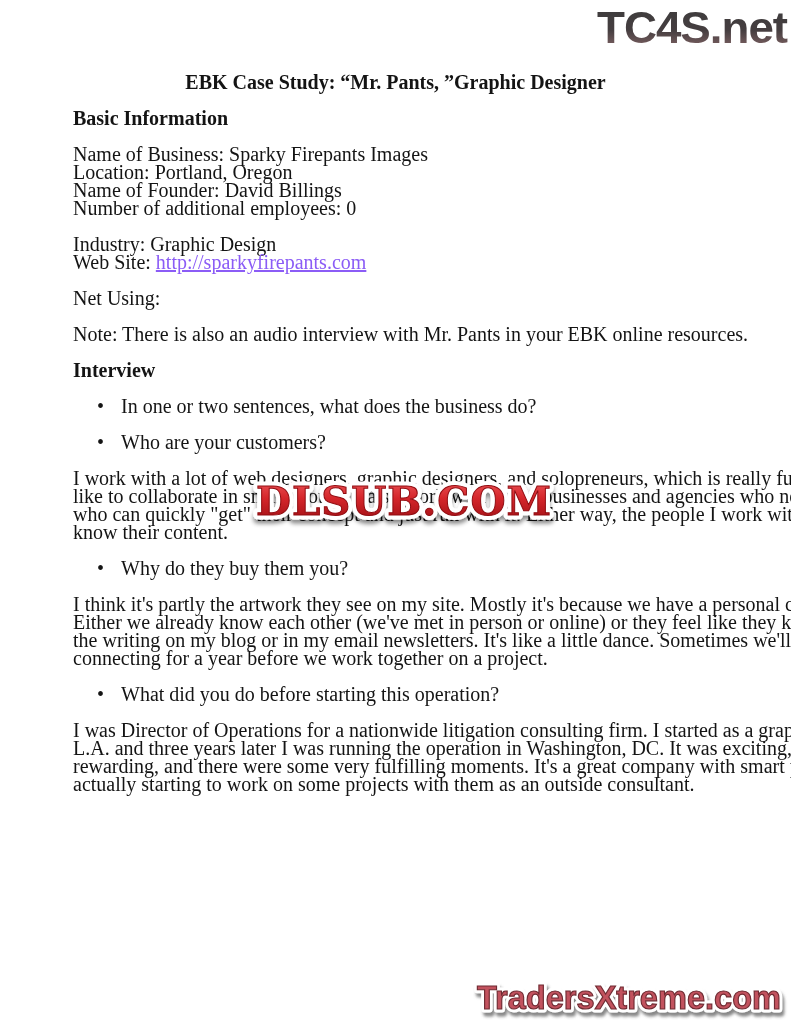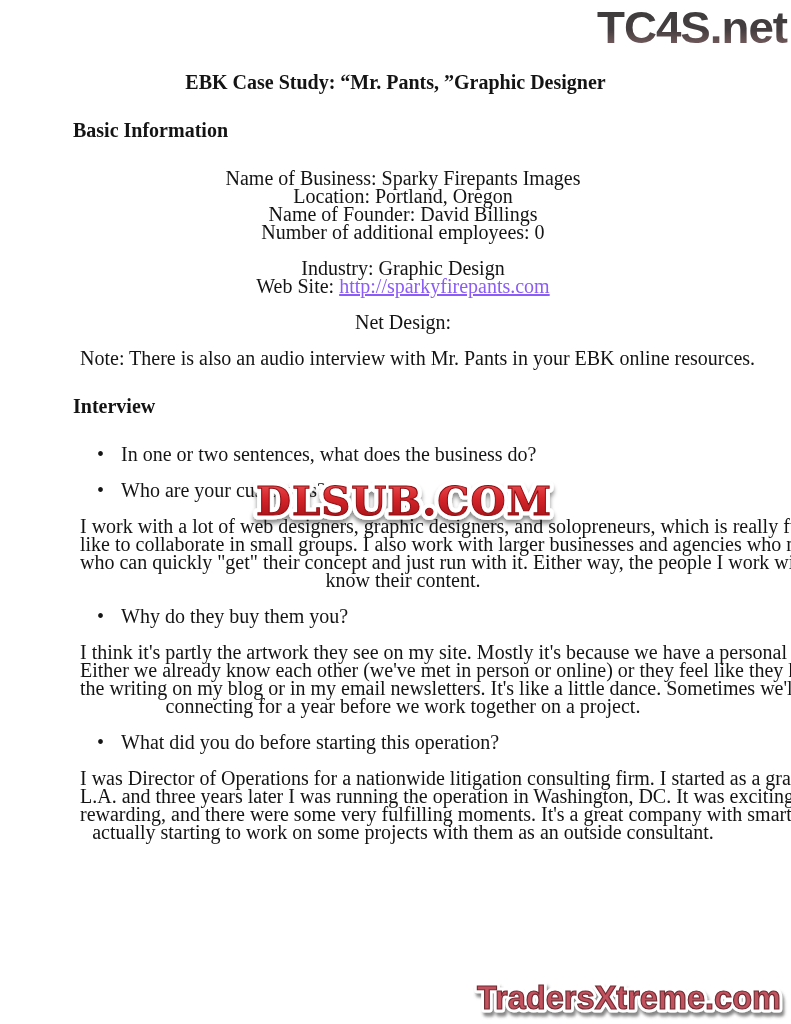--- a/index.html
+++ b/index.html
@@ -5,22 +5,22 @@
   html,body { margin:0; padding:0; background:#ffffff; }
   .page {
     position:relative; width:791px; height:1024px; background:#fff;
     overflow:hidden; font-family:"Liberation Serif", serif; color:#141414;
   }
   .content {
     position:absolute; left:73px; top:0; width:660px;
     font-size:20px; line-height:18px;
   }
   .title { width:645px; text-align:center; font-weight:bold; margin:73px 0 18px 0; }
-  .h { font-weight:bold; margin:30px 0; }
-  .para { white-space:pre; margin:18px 7px;text-align:center; }
+  .h { font-weight:bold; margin:18px 0; }
+  .para { white-space:pre; margin:18px 0; }
   .weblink { color:#8b5cf6; text-decoration:underline; }
   .bullet-row { display:flex; margin:18px 0; }
   .bullet { flex:0 0 24px; margin-left:24px; }
   .gap { display:inline-block; width:293px; }
   .wm { position:absolute; pointer-events:none; }
   #tc4s   { left:594px; top:2px; }
   #dlsub  { left:248px; top:470px; }
   #traders{ left:470px; top:972px; }
 </style>
 </head>
@@ -45,21 +45,21 @@
 
     <div class="h">Basic Information</div>
 
     <div class="para">Name of Business: Sparky Firepants Images
 Location: Portland, Oregon
 Name of Founder: David Billings
 Number of additional employees: 0</div>
 
     <div class="para"><span>Industry: Graphic Design</span><br><span>Web Site: </span><a href="#" class="weblink">http://sparkyfirepants.com</a></div>
 
-    <div class="para">Net Design:</div>
+    <div class="para">Net Using:</div>
 
 
     <div class="para">Note: There is also an audio interview with Mr. Pants in your EBK online resources.</div>
 
     <div class="h">Interview</div>
 
     <div class="bullet-row">
       <span class="bullet">•</span>
       <span>In one or two sentences, what does the business do?</span>
     </div>

